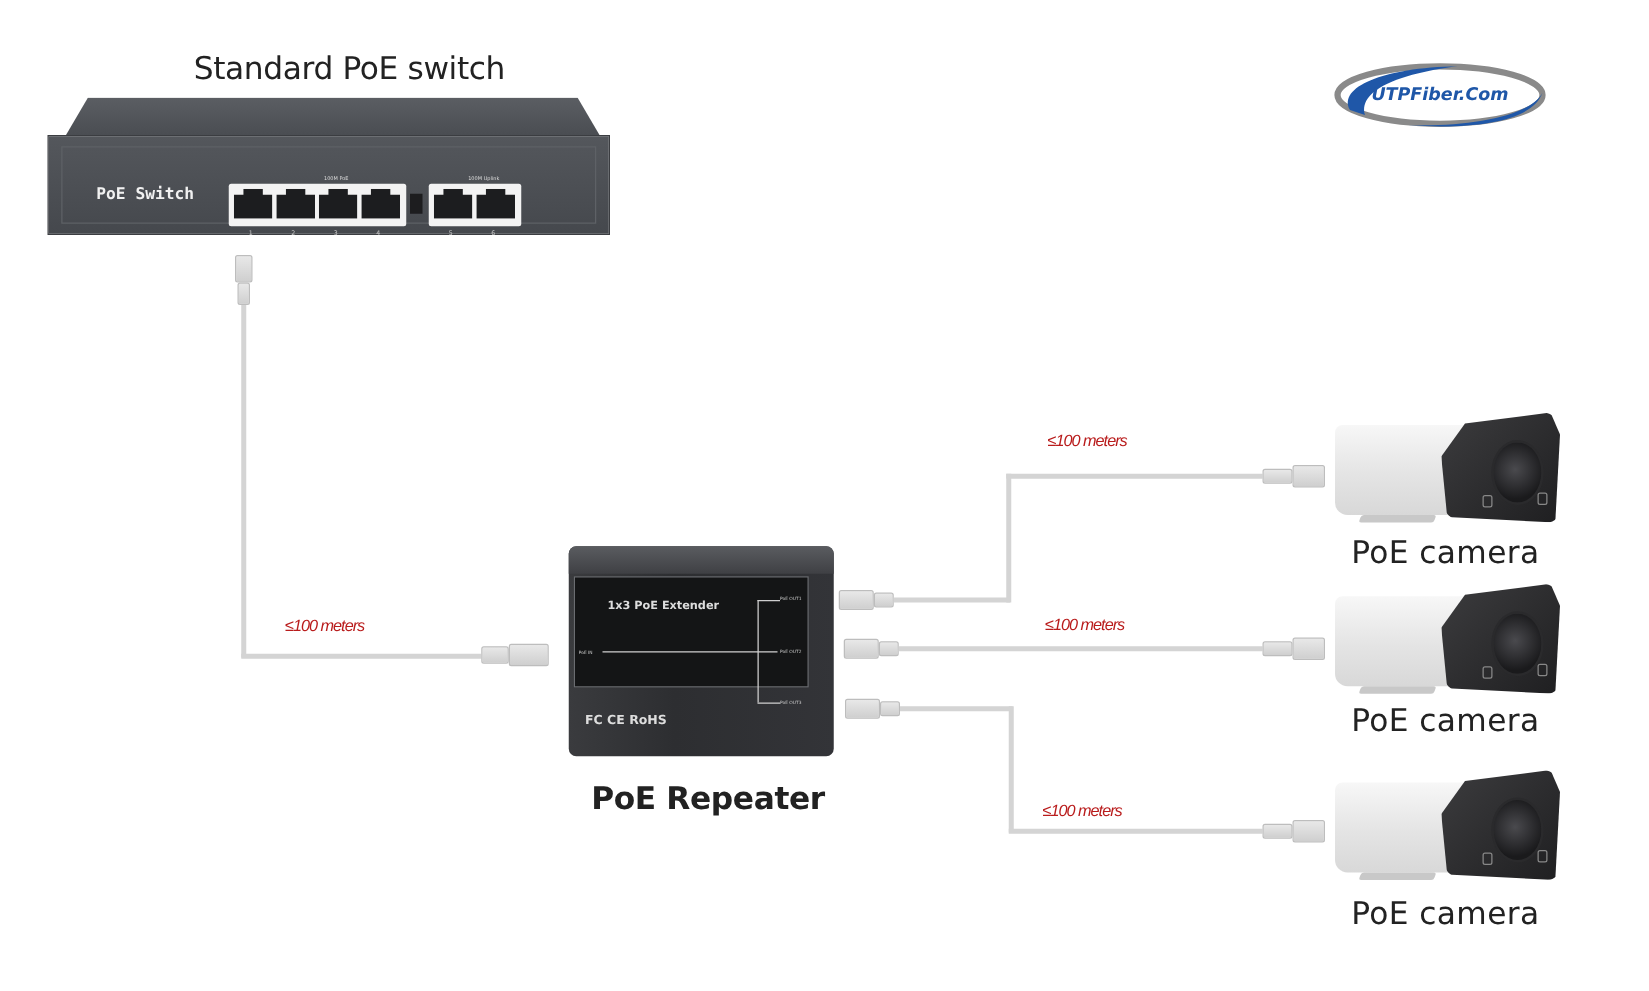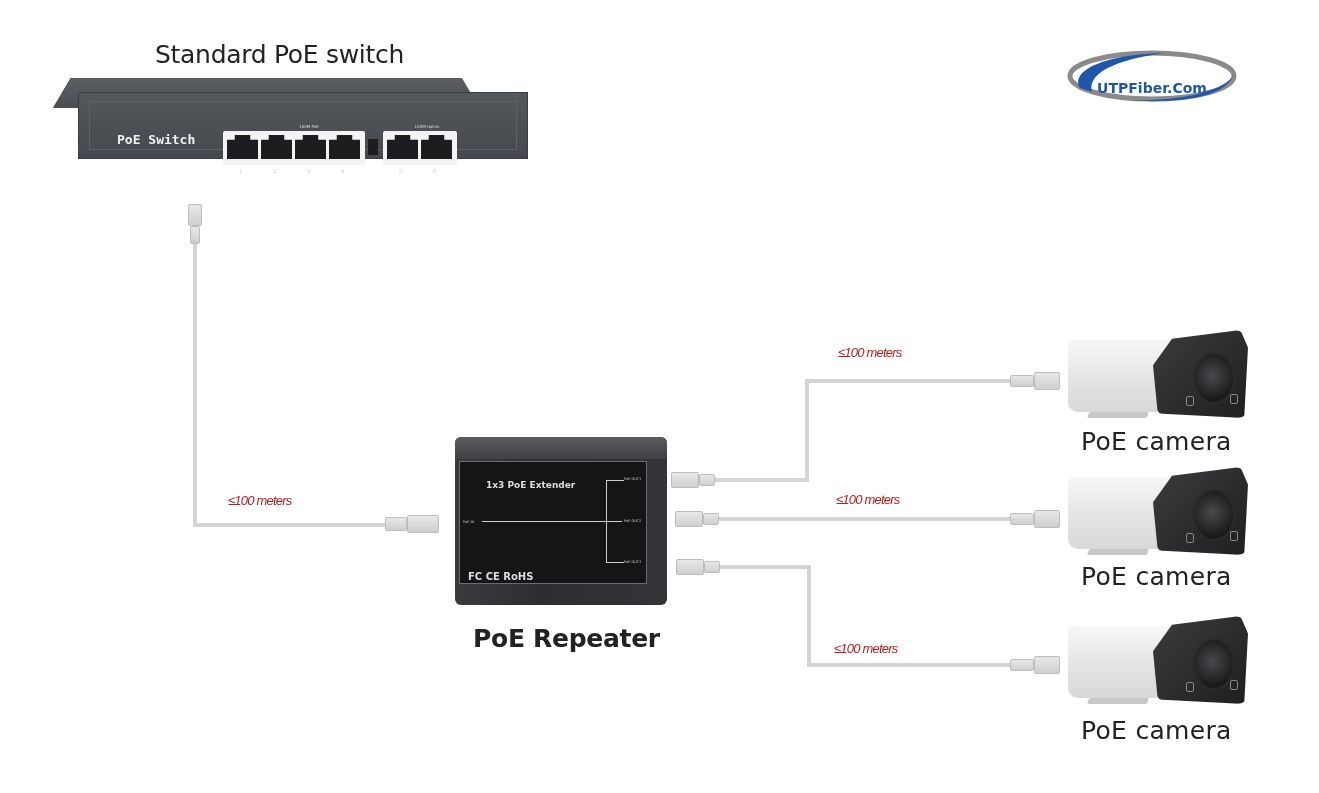--- a/index.html
+++ b/index.html
@@ -5,52 +5,52 @@
   html, body { margin:0; padding:0; background:#ffffff; }
   body { width:1319px; height:793px; position:relative; overflow:hidden; font-family:"DejaVu Sans", sans-serif; }
   .abs { position:absolute; }
   .label { color:#222; white-space:nowrap; }
   .title-label { font-size:25px; letter-spacing:-0.3px; }
   .cam-label { font-size:25px; letter-spacing:0.3px; }
   .dist-label { font-family:"Liberation Sans", sans-serif; font-size:13px; color:#b91c1c; letter-spacing:-0.8px;font-style:italic; }
 
   
   .switch-top { left:44px; top:78px; width:440px; height:30px; background:linear-gradient(#5b5e63,#4a4d52); clip-path:polygon(2% 100%, 6% 0, 95% 0, 99% 100%); }
-  .switch-front { left:38px; top:92px; width:450px; height:67px; background:linear-gradient(#54575c,#45484d); border:1px solid #3b3d41; box-sizing:border-box;margin-left:40px; }
+  .switch-front { left:38px; top:108px; width:450px; height:80px; background:linear-gradient(#54575c,#45484d); border:1px solid #3b3d41; box-sizing:border-box; }
   .switch-inner { left:10px; top:8px; right:10px; bottom:8px; border:1px solid #5e6166; }
   .switch-name { left:38px; top:39px; font-family:"DejaVu Sans Mono", monospace; font-size:13px; color:#f1f1f1; font-weight:bold; }
   .port-group { background:#f3f3f3; border-radius:2px; display:flex; gap:3px; padding:4px 4px; box-sizing:border-box; }
   .port { width:31px; height:24px; background:#1c1d1f; position:relative; clip-path:polygon(0 20%, 25% 20%, 25% 0, 75% 0, 75% 20%, 100% 20%, 100% 100%, 0 100%); }
   .grp-label { font-size:4px; color:#ddd; text-align:center; }
   .port-num { font-size:5px; color:#ccc; }
 
   
   .cable { background:#d4d4d4; }
   .connector { background:linear-gradient(#e8e8e8,#cfcfcf); border:1px solid #bdbdbd; box-sizing:border-box; border-radius:2px; }
 
   
   .rep-body { left:455px; top:437px; width:212px; height:168px; background:linear-gradient(90deg,#3a3b3e,#2d2e31 40%,#333438); border-radius:6px; }
   .rep-top { left:0; top:0; width:212px; height:22px; background:linear-gradient(#5a5c60,#3f4044); border-radius:6px 6px 0 0; }
-  .rep-panel { left:4px; top:24px; width:188px; height:123px; background:#141516; border:1px solid #6a6c70; box-sizing:border-box;padding-left:16px; }
+  .rep-panel { left:4px; top:24px; width:188px; height:89px; background:#141516; border:1px solid #6a6c70; box-sizing:border-box;padding-left:16px; }
   .rep-title { left:26px; top:18px; font-size:9px; color:#ddd; font-weight:bold; }
   .rep-cert { left:8px; top:96px; font-size:10px; color:#ddd; font-weight:bold;margin-top:13px; }
   .rep-small { font-size:3.5px; color:#ccc; }
   .rep-line { background:#cfcfcf; }
 
   
   .cam { width:180px; height:100px; }
   .cam-body { left:0; top:10px; width:115px; height:72px; background:linear-gradient(#f7f7f7,#e4e4e4 55%,#d8d8d8); border-radius:6px 0 0 10px; }
   .cam-head { left:85px; top:0; width:95px; height:88px; background:linear-gradient(135deg,#3c3c3e,#1f1f21); border-radius:6px 14px 10px 20px; clip-path:polygon(20% 10%, 92% 0, 100% 20%, 96% 100%, 5% 95%, 0 40%); }
   .cam-lens { left:125px; top:22px; width:38px; height:48px; border-radius:50%; background:radial-gradient(circle at 45% 45%, #4a4a4e, #1a1a1c 70%); border:2px solid #2a2a2c; }
   .cam-led { width:6px; height:8px; border:1px solid #888; border-radius:2px; }
   .cam-mount { left:20px; top:82px; width:60px; height:6px; background:#c8c8c8; border-radius:2px; transform:skewX(-20deg); }
 
   
   .logo { left:1066px; top:48px; width:172px; height:56px; }
-  .logo-text { left:0; top:12px; width:172px; height:56px; display:flex; align-items:center; justify-content:center; font-family:"DejaVu Sans", sans-serif; font-weight:bold; font-size:14px; color:#1f57a8; }
+  .logo-text { left:0; top:0; width:172px; height:56px; display:flex; align-items:center; justify-content:center; font-family:"DejaVu Sans", sans-serif; font-weight:bold; font-style:italic; font-size:14px; color:#1f57a8; }
 </style>
 </head>
 <body>
 
 <div class="abs label title-label" style="left:131px; top:40px;margin-left:24px;">Standard PoE switch</div>
 
 <div>
   <div class="abs switch-top"></div>
   <div class="abs switch-front">
     <div class="abs switch-inner"></div>

